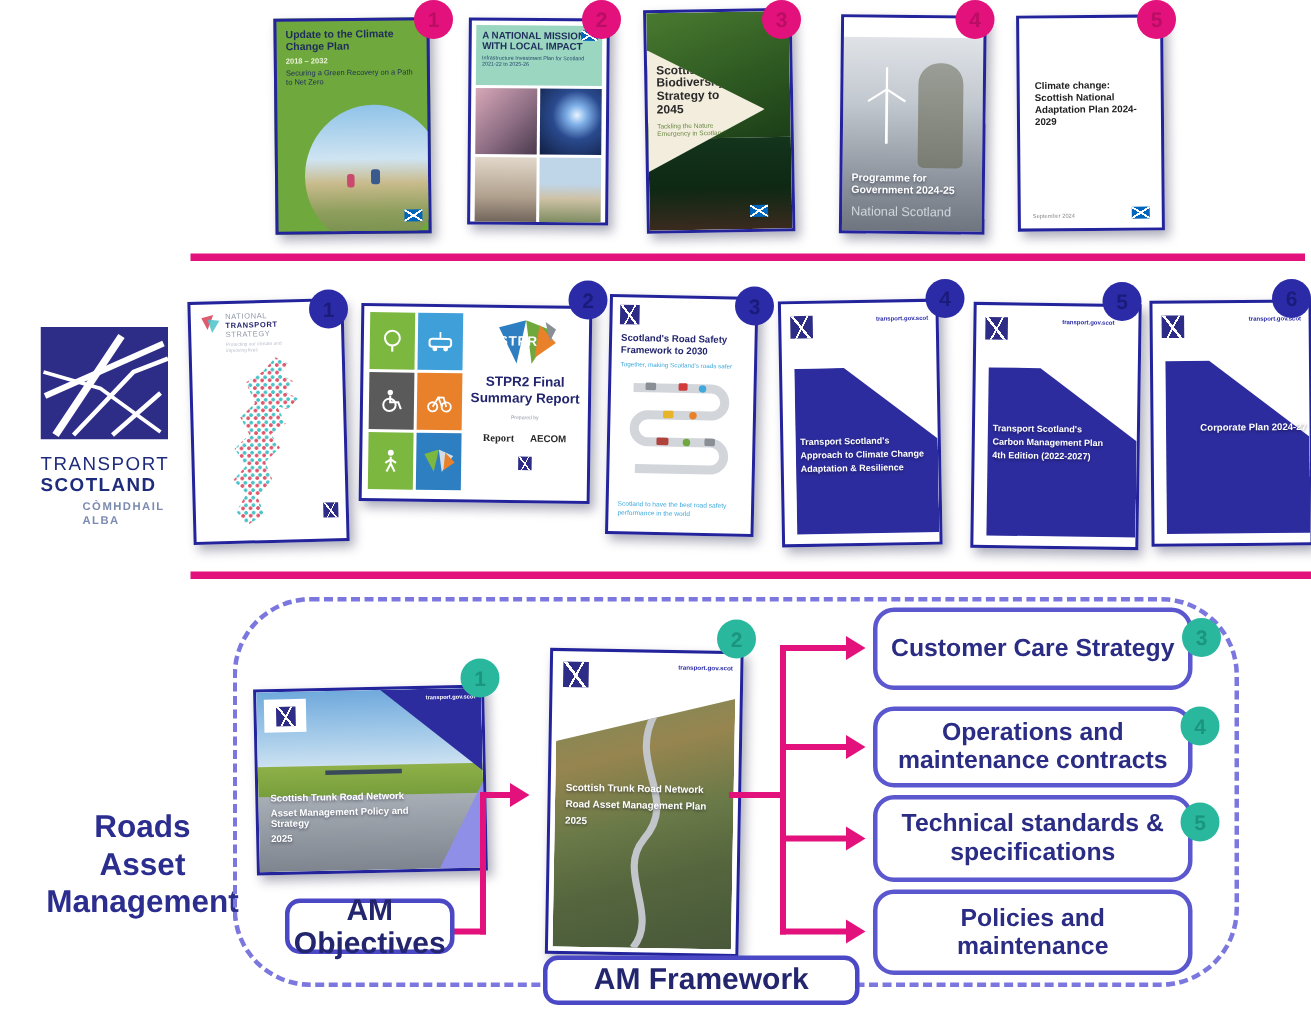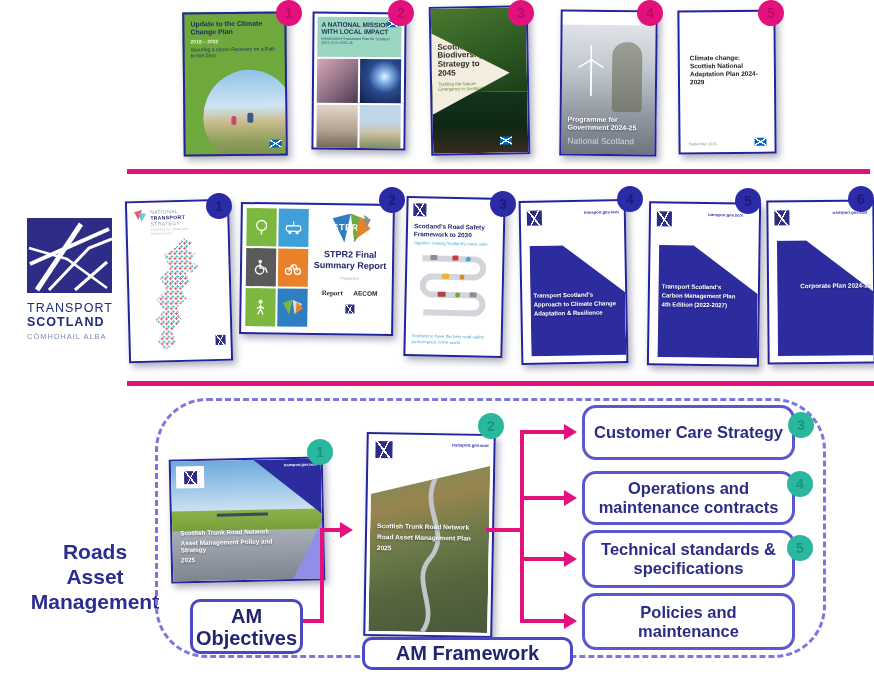--- a/index.html
+++ b/index.html
@@ -128,21 +128,21 @@
     <svg width="85" height="75" viewBox="0 0 85 75">
       <rect width="85" height="75" fill="#2D2C86"></rect>
       <path d="M10 72 L54 6" stroke="#fff" stroke-width="5"></path>
       <path d="M3 46 L82 11" stroke="#fff" stroke-width="4"></path>
       <path d="M22 72 L62 30 L85 21" stroke="#fff" stroke-width="3" fill="none"></path>
       <path d="M48 72 L80 44" stroke="#fff" stroke-width="3"></path>
       <path d="M2 30 L40 41 L80 70" stroke="#fff" stroke-width="2.5" fill="none"></path>
     </svg>
     <div style="color:#1F2C7C;font-size:12.5px;letter-spacing:1px;margin-top:4px;">TRANSPORT</div>
     <div style="color:#1F2C7C;font-size:12.5px;font-weight:bold;letter-spacing:1px;">SCOTLAND</div>
-    <div style="color:#7C8CB0;font-size:7.5px;font-weight:normal;letter-spacing:1px;margin-top:3px;">CÒMHDHAIL ALBA</div>
+    <div style="color:#7C8CB0;font-size:7.5px;font-weight:bold;letter-spacing:1px;margin-top:3px;margin-left:28px;">CÒMHDHAIL ALBA</div>
   </div>
 
   <div class="doc" style="left:127px;top:200px;width:100px;height:158px;transform:rotate(-1.5deg);">
     <div style="display:flex;gap:3px;padding:6px 4px 0 6px;align-items:flex-start;">
       <svg width="14" height="14" viewBox="0 0 14 14">
         <polygon points="1,3 9,1 5,11" fill="#E05A6E"></polygon>
         <polygon points="5,4 13,5 8,13" fill="#4BC3C9" opacity=".85"></polygon>
       </svg>
       <div>
         <div style="color:#9098A8;font-size:5px;letter-spacing:.4px;">NATIONAL</div>
@@ -317,21 +317,21 @@
     <div class="abs" style="left:5px;top:5px;width:28px;height:22px;background:#fff;display:flex;align-items:center;justify-content:center;">
       <div class="ts-chip" style="width:13px;height:13px;"></div>
     </div>
     <div class="abs" style="left:8px;top:57%;width:75%;">
       <div class="cover-title" style="font-size:6.4px;margin-bottom:3px;">Scottish Trunk Road Network</div>
       <div class="cover-title" style="font-size:6.4px;margin-bottom:3px;">Asset Management Policy and Strategy</div>
       <div class="cover-title" style="font-size:6.4px;">2025</div>
     </div>
   </div>
 
-  <div class="am-box" style="left:190px;top:599px;width:113px;height:55px;font-size:20px;line-height:1.1;">
+  <div class="am-box" style="left:190px;top:599px;width:113px;height:37px;font-size:20px;line-height:1.1;">
     <span>AM Objectives</span>
   </div>
 
   <div class="doc" style="left:365px;top:433px;width:125px;height:200px;transform:rotate(1deg);">
     <div class="ts-chip abs" style="left:7px;top:7px;width:17px;height:17px;"></div>
     <div class="abs" style="right:5px;top:7px;color:#2B2BA8;font-weight:bold;font-size:4.2px;">transport.gov.scot</div>
     <div class="abs" style="left:3px;right:3px;top:15%;bottom:3px;
          clip-path:polygon(0 18%,100% 0,100% 100%,0 100%);
          background:linear-gradient(165deg,#7A8A5A 0%,#97854F 25%,#6B7A48 48%,#55663E 70%,#48583A 100%);">
       <svg width="100%" height="100%" viewBox="0 0 100 150" preserveAspectRatio="none">

